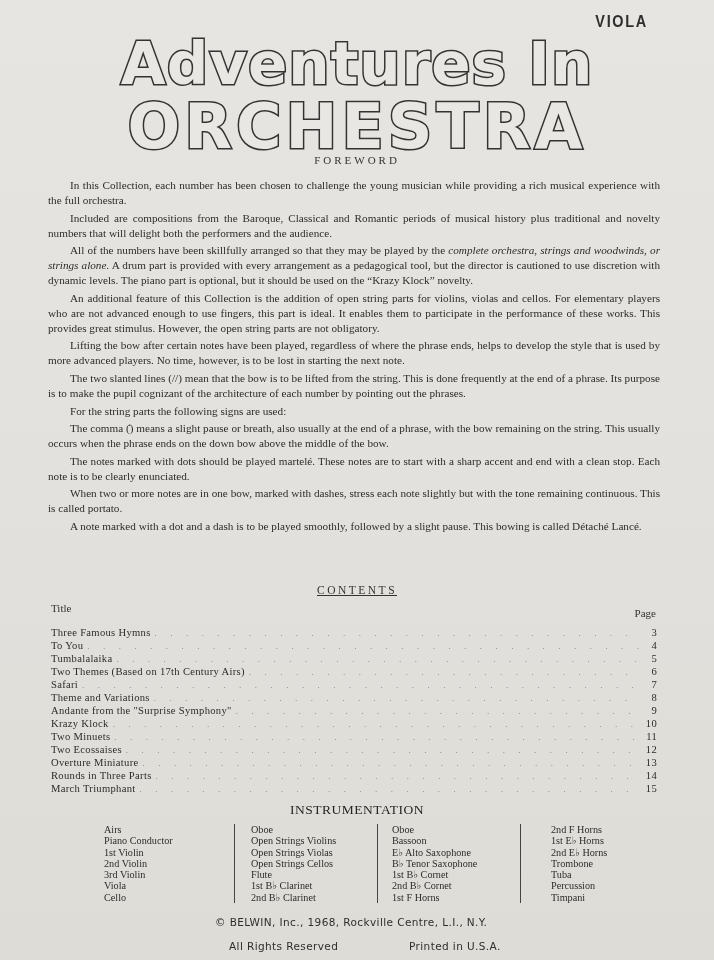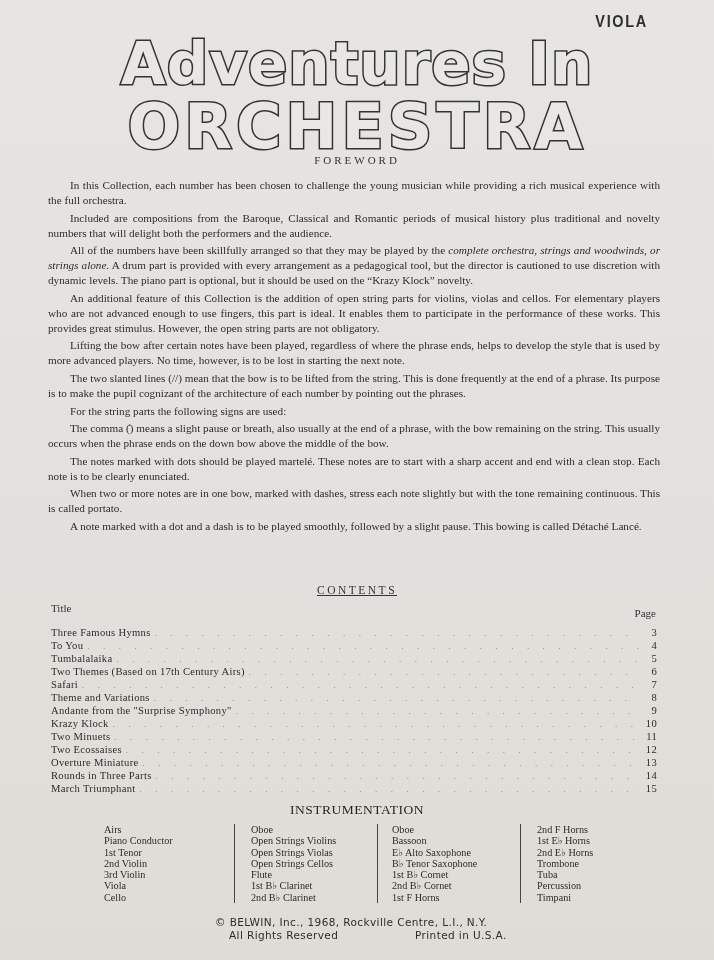--- a/index.html
+++ b/index.html
@@ -75,28 +75,28 @@
   .instr-cols {
     position: absolute; top: 824px; left: 104px; display: flex;
   }
   .instr-col {
     font-size: 10.2px; line-height: 11.3px; color: #2c2c2c;
     padding-right: 8px;
   }
   .instr-col.c1 { width: 122px; }
   .instr-col.c2 { width: 118px; border-left: 1.5px solid #444; padding-left: 16px; }
   .instr-col.c3 { width: 120px; border-left: 1.5px solid #444; padding-left: 14px; }
-  .instr-col.c4 { width: 110px; border-left: 1.5px solid #444; padding-left: 16px; }
+  .instr-col.c4 { width: 110px; border-left: 1.5px solid #444; padding-left: 30px; }
   .instr-col div { white-space: nowrap; }
   .copyright {
     position: absolute; top: 916px; left: 215px;
     font-family: "DejaVu Sans", "Liberation Sans", sans-serif;
     font-size: 10.5px; line-height: 13px; color: #2e2e2e; letter-spacing: 0.4px;
   }
-  .copyright .row2 { display: flex; gap: 6px; }
+  .copyright .row2 { display: flex; gap: 0; margin-top: 11px; }
   .copyright .rights { padding-left: 14px; width: 160px; }
   .copyright .printed { padding-left: 20px; }
 </style>
 </head>
 <body>
 
 <div class="page">
 
   <div class="instrument-label">VIOLA</div>
 
@@ -194,21 +194,21 @@
         <span class="p">15</span>
       </div>
   </div>
 
   <div class="instr-heading">INSTRUMENTATION</div>
 
   <div class="instr-cols">
     <div class="instr-col c1">
       <div>Airs</div>
       <div>Piano Conductor</div>
-      <div>1st Tenor</div>
+      <div>1st Violin</div>
       <div>2nd Violin</div>
       <div>3rd Violin</div>
       <div>Viola</div>
       <div>Cello</div>
     </div>
     <div class="instr-col c2">
       <div>Oboe</div>
       <div>Open Strings Violins</div>
       <div>Open Strings Violas</div>
       <div>Open Strings Cellos</div>

